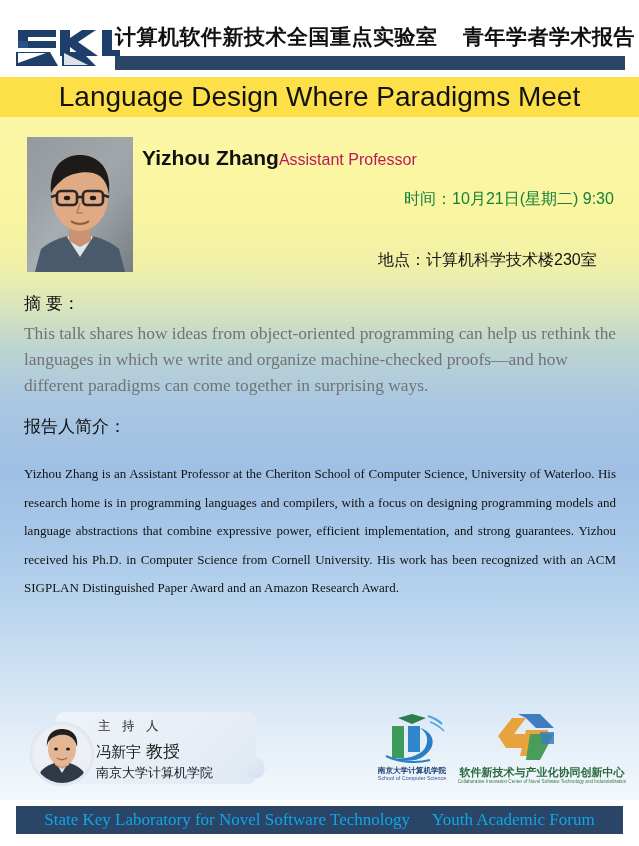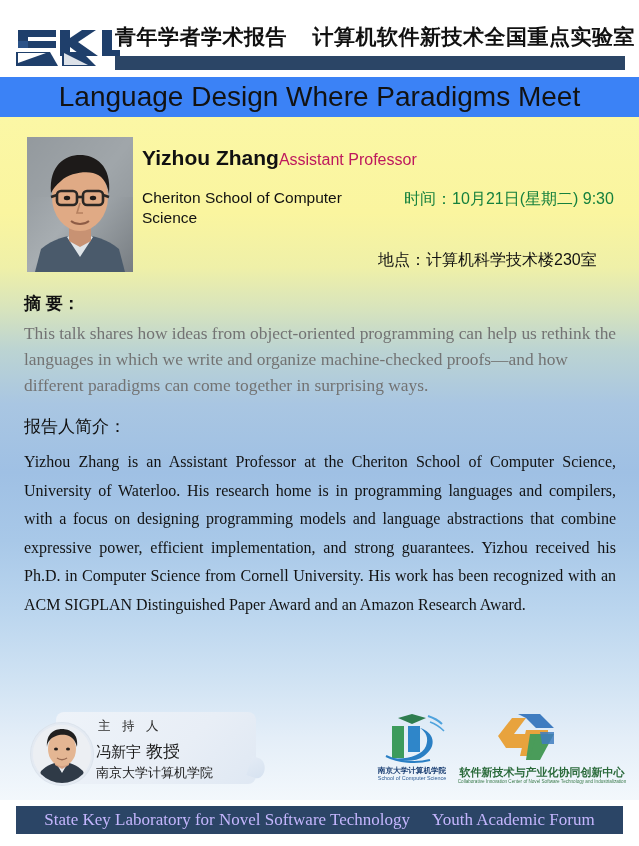--- a/index.html
+++ b/index.html
@@ -38,21 +38,21 @@
     background:#2b4566;
   }
 
   
   .talk-title{
     position:absolute; left:0; top:77px; width:639px; height:40px;
     text-align:center;
     font-size:28px; color:#121212; font-weight:normal;
     letter-spacing:0px;
     line-height:40px;
-    background:#3b82f6;
+    background:#fde047;
   }
 
   
   .body-area{
     position:absolute; left:0; top:117px; width:639px; height:683px;
     background:linear-gradient(to bottom,
       #fbf7a5 0%,
       #faf59f 14%,
       #eff0a8 22%,
       #d8e4bc 28%,
@@ -98,38 +98,38 @@
     font-size:16px; color:#15803d; white-space:nowrap;text-align:center;
   }
   .place-line{
     position:absolute; left:378px; top:250px; width:262px;
     font-size:16px; color:#111; white-space:nowrap;
   }
 
   
   .abs-label{
     position:absolute; left:24px; top:292px;
-    font-size:17px; color:#111; font-weight:bold;
+    font-size:17px; color:#111; font-weight:normal;
   }
   .abs-body{
     position:absolute; left:24px; top:320px; width:596px;
     font-family:"Liberation Serif", serif;
     font-size:17.4px; color:#737373; line-height:26px;
     text-align:left;
   }
 
   
   .bio-label{
     position:absolute; left:24px; top:415px;
     font-size:17px; color:#111;
   }
   .bio-body{
-    position:absolute; left:24px; top:448px; width:592px;
+    position:absolute; left:24px; top:460px; width:592px;
     font-family:"Liberation Serif", serif;
-    font-size:16px; color:#121212; line-height:28.5px;
+    font-size:13px; color:#121212; line-height:28.5px;
     text-align:justify;
     text-justify:inter-word;
   }
 
   
   .host-card{
     position:absolute; left:56px; top:712px; width:200px; height:72px;
     background:linear-gradient(135deg,#eef3f9 0%,#e8eef6 60%,#dfe8f3 100%);
     border-radius:8px 8px 8px 2px;
   }
@@ -199,21 +199,21 @@
     position:absolute; left:0; top:800px; width:639px; height:46px;
     background:#ffffff;
   }
   .footer-bar{
     position:absolute; left:16px; top:806px; width:607px; height:28px;
     background:#2b4566;
     display:flex; align-items:center; justify-content:center;
   }
   .footer-text{
     font-family:"Liberation Serif", serif;
-    font-size:17px; color:#c4b5fd; white-space:nowrap;
+    font-size:17px; color:#0ea5e9; white-space:nowrap;
   }
   .footer-text .gap{display:inline-block; width:22px;}
 </style>
 </head>
 <body>
 
 <div class="poster">
 
   <div class="header">
 
@@ -229,22 +229,22 @@
           <path d="M0 30 L34 30 L42 44 L0 44 Z"></path>
           <path d="M46 30 L66 30 L80 44 L46 44 Z"></path>
           <path d="M84 32 L104 32 L104 44 L84 44 Z" opacity="0.0"></path>
         </g>
         <path d="M2 31 L30 31 L2 41 Z" fill="#ffffff"></path>
         <path d="M48 31 L72 43 L48 43 Z" fill="#ffffff" opacity="0.85"></path>
       </svg>
     </div>
 
     <div class="header-title">
+      <span>计算机软件新技术全国重点实验室</span>
       <span>青年学者学术报告</span>
-      <span>计算机软件新技术全国重点实验室</span>
     </div>
 
     <div class="navy-bar"></div>
   </div>
 
   <div class="talk-title">Language Design Where Paradigms Meet</div>
 
   <div class="body-area"></div>
 
   <div class="photo">
@@ -281,21 +281,20 @@
 
       <path d="M53 66 L50 76 L56 76" stroke="#b5805f" stroke-width="1.6" fill="none"></path>
       <path d="M44 84 C49 88 57 88 62 84" stroke="#8e5c45" stroke-width="2" fill="none"></path>
     </svg>
   </div>
 
   <div class="speaker-name-line">
     <span class="sp-name">Yizhou Zhang</span><span class="sp-role">Assistant Professor</span>
   </div>
 
-  <div class="affil1">Cheriton School of Computer Science</div>
 
   <div class="time-line">时间：10月21日(星期二)  9:30</div>
   <div class="place-line">地点：计算机科学技术楼230室</div>
 
   <div class="abs-label">摘 要：</div>
   <div class="abs-body">This talk shares how ideas from object-oriented programming can help us rethink the languages in which we write and organize machine-checked proofs—and how different paradigms can come together in surprising ways.</div>
 
   <div class="bio-label">报告人简介：</div>
   <div class="bio-body">Yizhou Zhang is an Assistant Professor at the Cheriton School of Computer Science, University of Waterloo. His research home is in programming languages and compilers, with a focus on designing programming models and language abstractions that combine expressive power, efficient implementation, and strong guarantees. Yizhou received his Ph.D. in Computer Science from Cornell University. His work has been recognized with an ACM SIGPLAN Distinguished Paper Award and an Amazon Research Award.</div>
 

